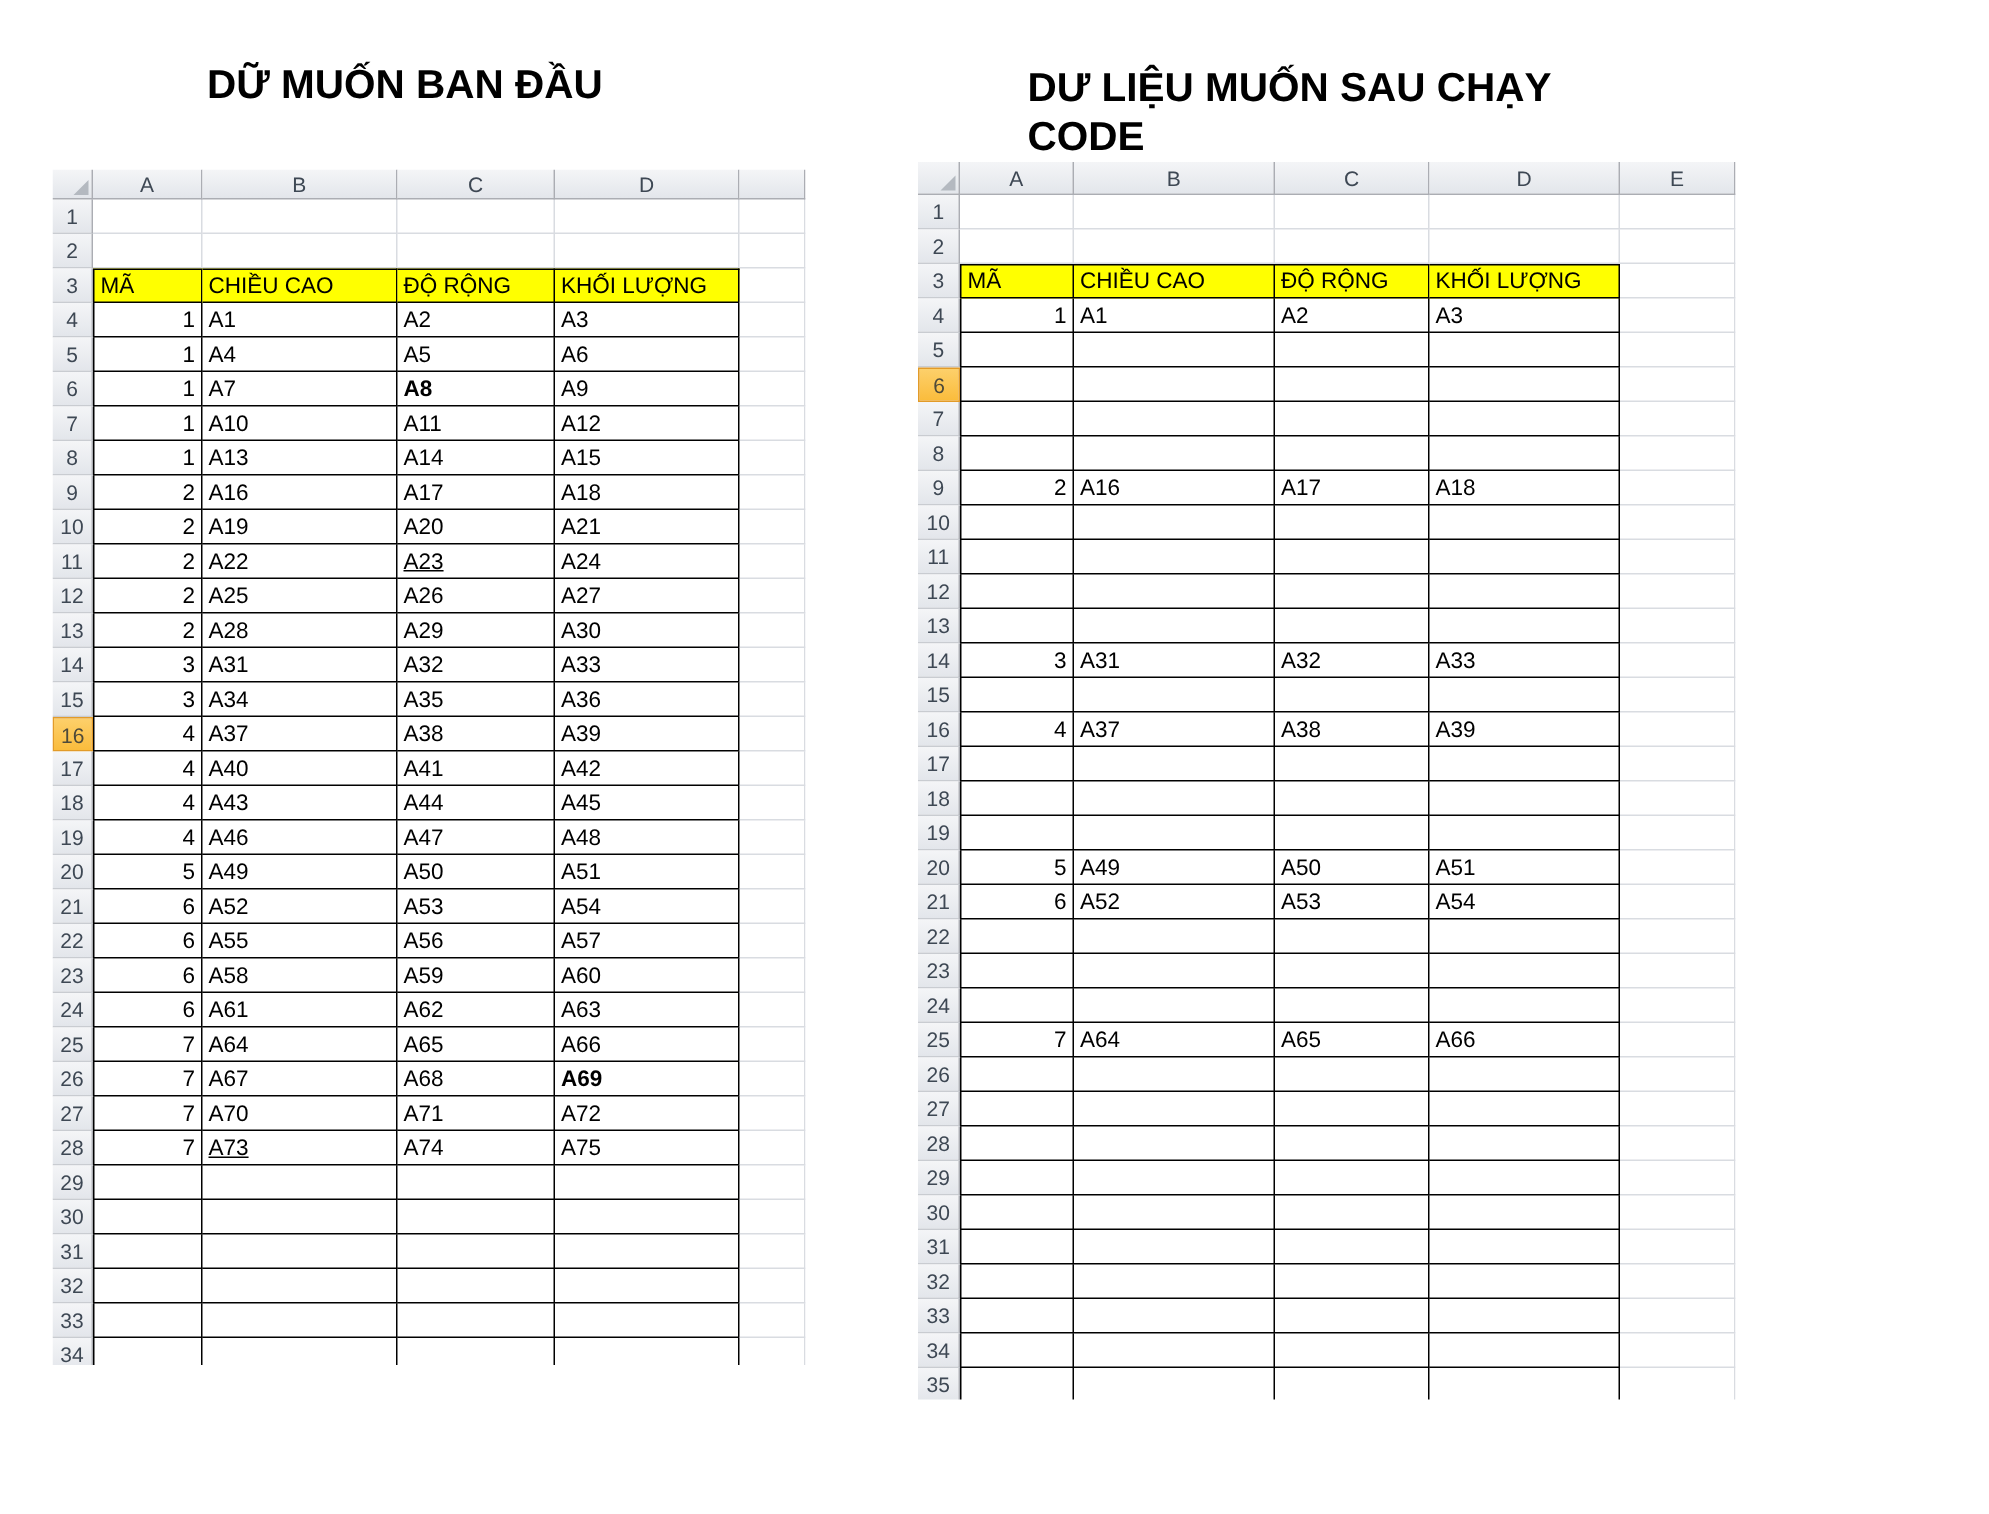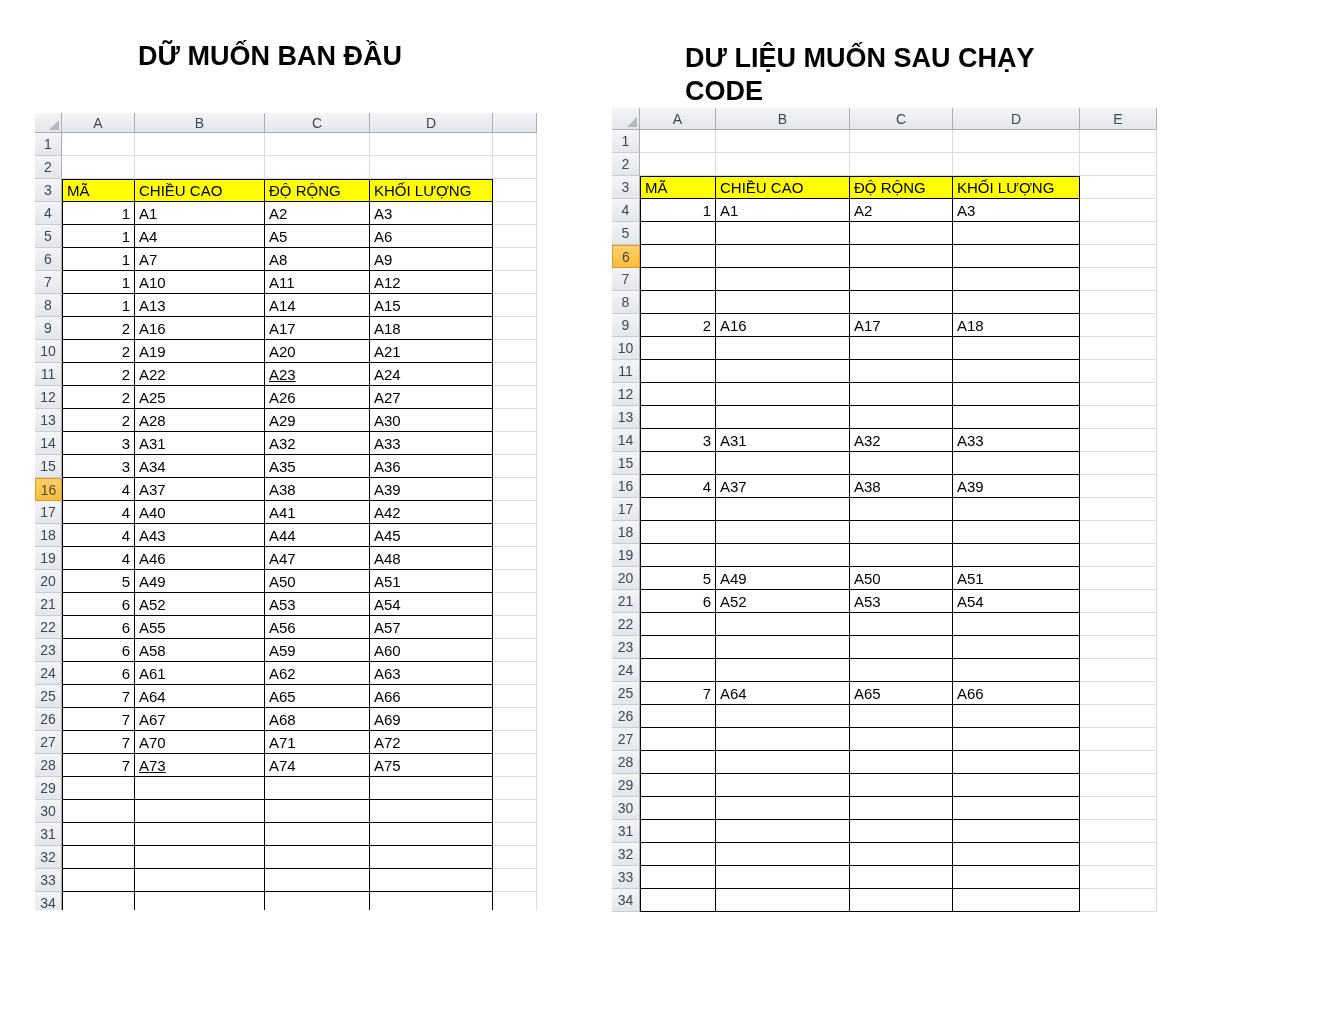--- a/index.html
+++ b/index.html
@@ -112,21 +112,21 @@
       <div class="cell b bleft num" style="width: 73px;">1</div>
       <div class="cell b" style="width: 130px;">A4</div>
       <div class="cell b" style="width: 105px;">A5</div>
       <div class="cell b" style="width: 123px;">A6</div>
       <div class="cell" style="width: 44px;"></div>
     </div>
     <div class="sheet-row">
       <div class="rowhead" style="width: 27px;">6</div>
       <div class="cell b bleft num" style="width: 73px;">1</div>
       <div class="cell b" style="width: 130px;">A7</div>
-      <div class="cell b" style="width: 105px;">A8</div>
+      <div class="cell b" style="width: 105px; font-weight: bold;">A8</div>
       <div class="cell b" style="width: 123px;">A9</div>
       <div class="cell" style="width: 44px;"></div>
     </div>
     <div class="sheet-row">
       <div class="rowhead" style="width: 27px;">7</div>
       <div class="cell b bleft num" style="width: 73px;">1</div>
       <div class="cell b" style="width: 130px;">A10</div>
       <div class="cell b" style="width: 105px;">A11</div>
       <div class="cell b" style="width: 123px;">A12</div>
       <div class="cell" style="width: 44px;"></div>
@@ -273,21 +273,21 @@
       <div class="cell b" style="width: 130px;">A64</div>
       <div class="cell b" style="width: 105px;">A65</div>
       <div class="cell b" style="width: 123px;">A66</div>
       <div class="cell" style="width: 44px;"></div>
     </div>
     <div class="sheet-row">
       <div class="rowhead" style="width: 27px;">26</div>
       <div class="cell b bleft num" style="width: 73px;">7</div>
       <div class="cell b" style="width: 130px;">A67</div>
       <div class="cell b" style="width: 105px;">A68</div>
-      <div class="cell b" style="width: 123px;">A69</div>
+      <div class="cell b" style="width: 123px; font-weight: bold;">A69</div>
       <div class="cell" style="width: 44px;"></div>
     </div>
     <div class="sheet-row">
       <div class="rowhead" style="width: 27px;">27</div>
       <div class="cell b bleft num" style="width: 73px;">7</div>
       <div class="cell b" style="width: 130px;">A70</div>
       <div class="cell b" style="width: 105px;">A71</div>
       <div class="cell b" style="width: 123px;">A72</div>
       <div class="cell" style="width: 44px;"></div>
     </div>
@@ -625,13 +625,21 @@
       <div class="cell" style="width: 77px;"></div>
     </div>
     <div class="sheet-row">
       <div class="rowhead" style="width: 28px;">34</div>
       <div class="cell b bleft num" style="width: 76px;"></div>
       <div class="cell b" style="width: 134px;"></div>
       <div class="cell b" style="width: 103px;"></div>
       <div class="cell b" style="width: 127px;"></div>
       <div class="cell" style="width: 77px;"></div>
     </div>
+    <div class="sheet-row">
+      <div class="rowhead" style="width: 28px;">35</div>
+      <div class="cell b bleft num" style="width: 76px;"></div>
+      <div class="cell b" style="width: 134px;"></div>
+      <div class="cell b" style="width: 103px;"></div>
+      <div class="cell b" style="width: 127px;"></div>
+      <div class="cell" style="width: 77px;"></div>
+    </div>
   </div>
 
 </body></html>

